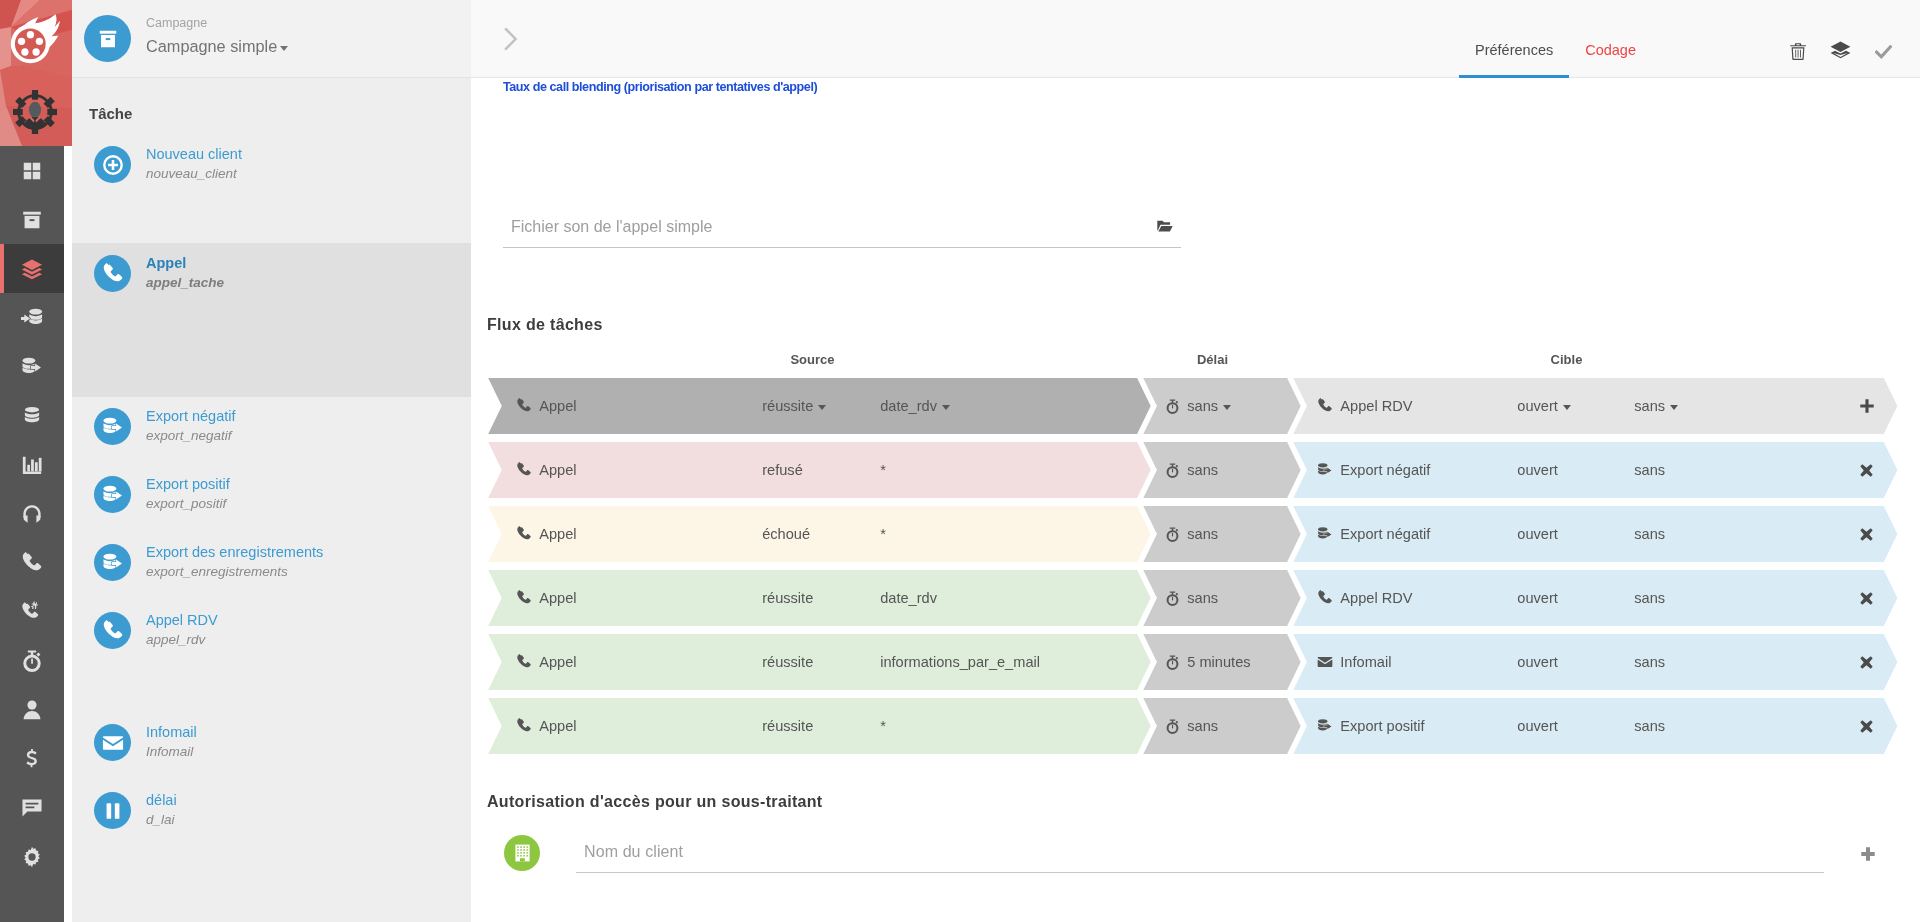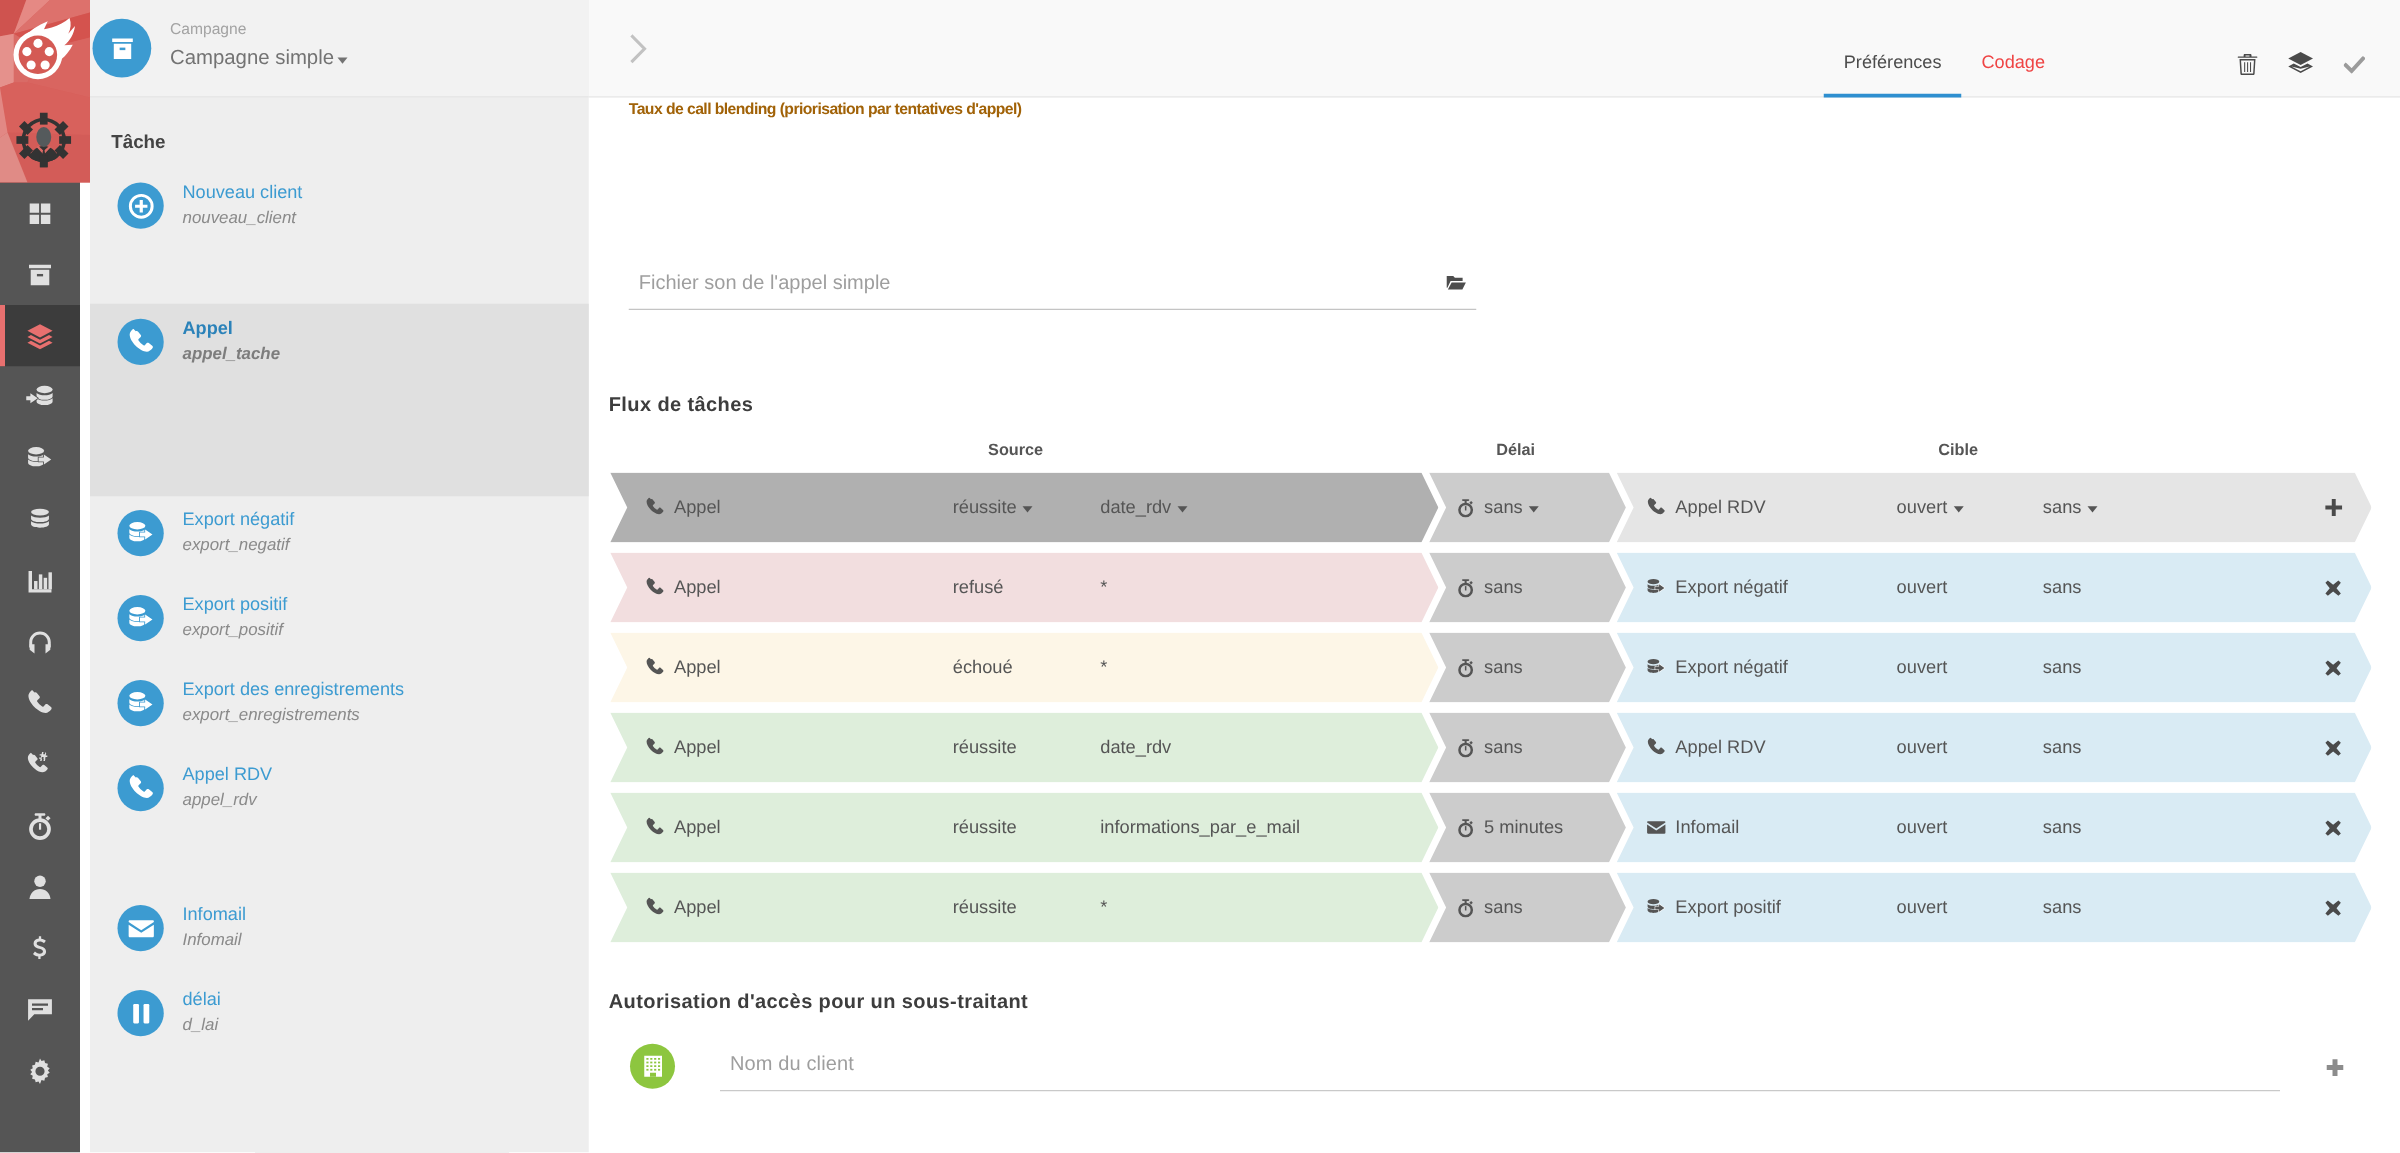--- a/index.html
+++ b/index.html
@@ -16,21 +16,21 @@
 .rail-logo .gearman{position:absolute;left:13px;top:90px;width:44px;height:44px}
 .rail-item{position:relative;height:49px;display:flex;align-items:center;justify-content:center;cursor:pointer}
 .rail-item{--sep:#555}
 .rail-item svg{fill:#e0e0e0}
 .rail-item.active{background:#3c3c3c;--sep:#3c3c3c}
 .rail-item.active:before{content:"";position:absolute;left:0;top:0;bottom:0;width:4px;background:#e8706f}
 .rail-item.active svg{fill:#e8706f}
 
 
 .side{position:absolute;left:72px;top:0;width:399px;height:922px;background:#eee;z-index:10}
-.side-head{height:78px;background:#f2f2f2;border-bottom:1px solid #e4e4e4;display:flex;align-items:center;padding-left:2px}
+.side-head{height:78px;background:#f2f2f2;border-bottom:1px solid #e4e4e4;display:flex;align-items:center;padding-left:12px}
 .side-head .avatar{width:47px;height:47px;border-radius:50%;background:#3c9bd1;display:flex;align-items:center;justify-content:center;flex:0 0 auto}
 .side-head .avatar svg{fill:#fff}
 .side-head .txt{margin-left:15px;line-height:1;position:relative;top:-2px}
 .side-head .cap{font-size:12.5px;color:#a3a3a3;margin-bottom:10px;line-height:10px}
 .side-head .nm{font-size:16.3px;color:#737373;display:flex;align-items:center;line-height:17px}
 .caret{display:inline-block;width:0;height:0;border-left:4.5px solid transparent;border-right:4.5px solid transparent;border-top:5px solid currentColor;margin-left:3px;vertical-align:middle;position:relative;top:2px}
 .side-title{position:absolute;left:17px;top:105px;font-size:15px;font-weight:bold;color:#444}
 #tasklist{position:absolute;left:0;top:0;width:399px;height:922px}
 .selbg{position:absolute;left:0;right:0;background:#e0e0e0}
 .task{position:absolute;left:0;right:0;height:48px;padding-left:22px;display:flex;align-items:flex-start;cursor:pointer}
@@ -48,21 +48,21 @@
 .chev-btn{position:absolute;left:24px;top:18px;width:32px;height:42px;display:flex;align-items:center;justify-content:center;cursor:pointer}
 .tabs{position:absolute;right:268px;top:0;height:78px;display:flex;align-items:flex-end}
 .tab{position:relative;padding:0 16px 20px;font-size:14.5px;color:#ef4444;cursor:pointer}
 .tab.on{color:#4c4c4c}
 .tab.on:after{content:"";position:absolute;left:0;right:0;bottom:0;height:3px;background:#2e8fd0}
 .tb-icons{position:absolute;right:28px;top:43px;display:flex;gap:24px;align-items:flex-start}
 .tb-icons span{cursor:pointer;display:flex;align-items:center;justify-content:center}
 
 
 .main{position:absolute;left:471px;top:78px;right:0;bottom:0;background:#fff;overflow:hidden}
-.lbl{font-size:12.6px;font-weight:bold;color:#a16207;letter-spacing:-0.45px}
+.lbl{font-size:12.6px;font-weight:bold;color:#1d4ed8;letter-spacing:-0.45px}
 
 .slider-wrap{position:absolute;left:32px;top:54px;width:677px;height:20px}
 .slider-track{position:absolute;left:0;top:0;width:100%;height:4px;border-radius:2px;background:#bdbdbd}
 .slider-thumb{position:absolute;width:13px;height:13px;border-radius:50%;background:#3c9bd1;top:-4.5px}
 .slider-bub{position:absolute;width:30px;height:15px;border-radius:3px;background:#3c9bd1;color:#fff;font-size:11px;display:flex;align-items:center;justify-content:center;top:-30px}
 .slider-bub:after{content:"";position:absolute;left:50%;margin-left:-3.5px;bottom:-3px;border-left:3.5px solid transparent;border-right:3.5px solid transparent;border-top:4px solid #3c9bd1}
 .tick{position:absolute;top:9px;width:2px;height:8px;background:#a5a5a5}
 
 .fileinput{position:absolute;left:32px;top:132px;width:678px;height:38px;border-bottom:1px solid #c4c4c4}
 .fileinput .ph{position:absolute;left:8px;top:8px;font-size:16px;color:#9e9e9e}

